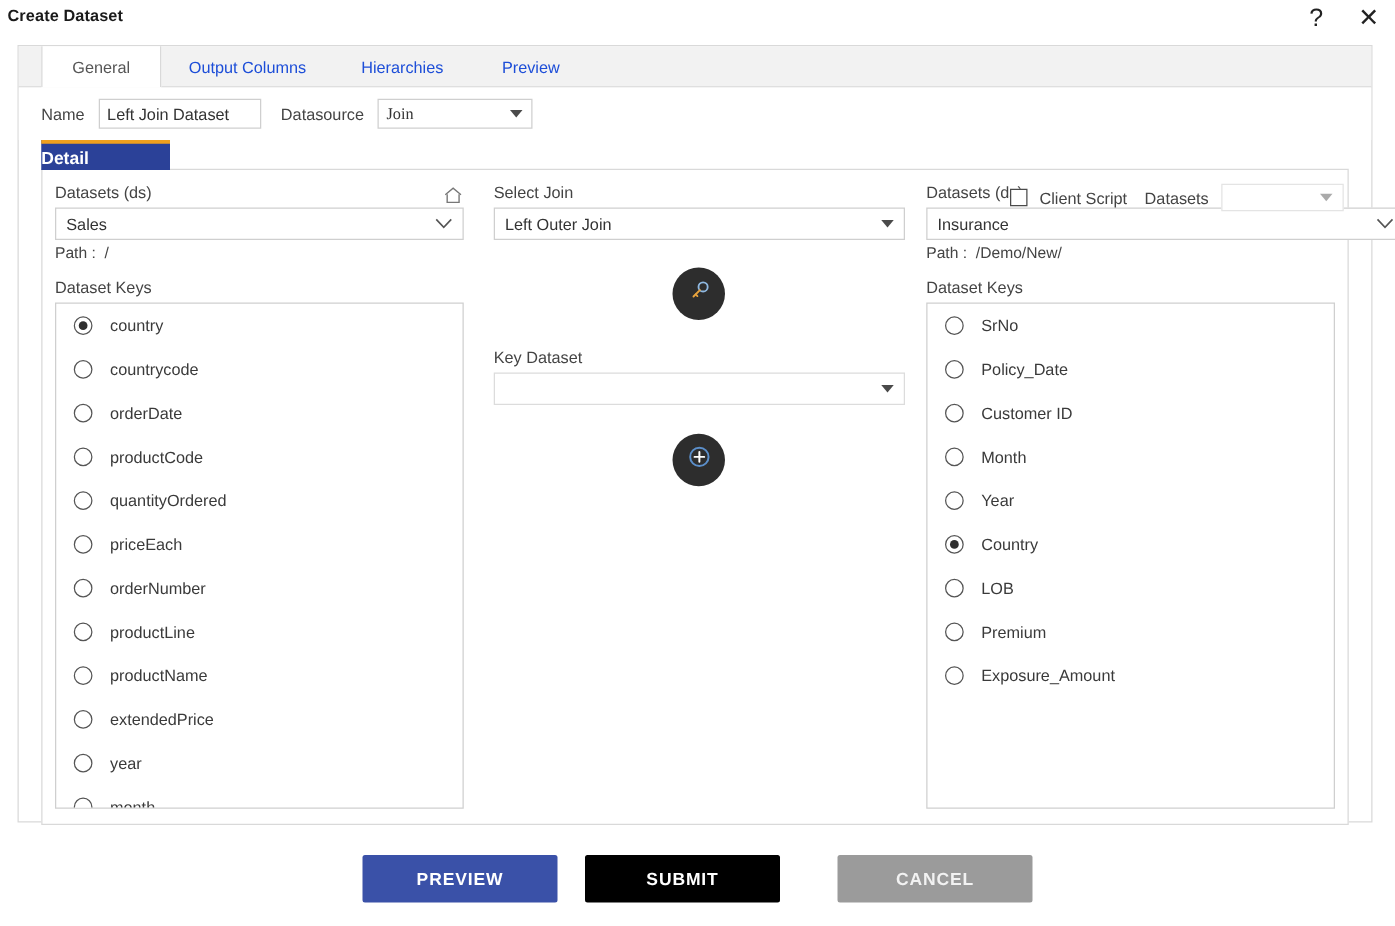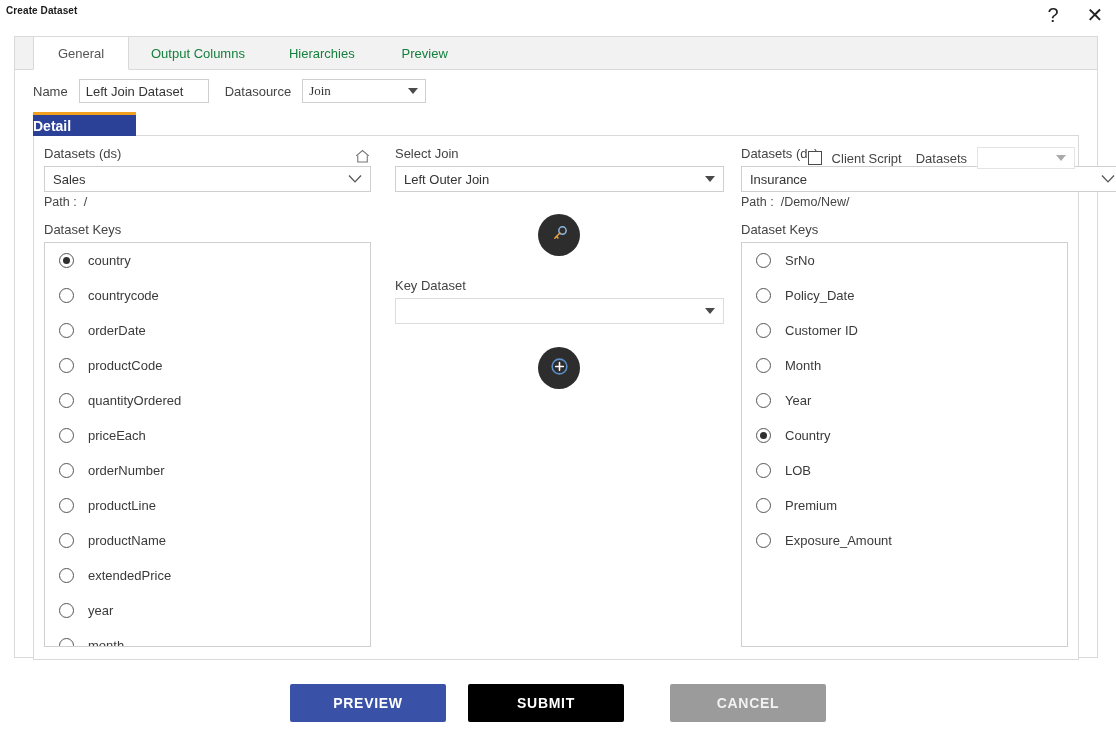--- a/index.html
+++ b/index.html
@@ -13,21 +13,21 @@
     overflow: hidden;
   }
   .page { position: relative; width: 1116px; height: 741px; }
 
   
   .titlebar {
     position: absolute; left: 0; top: 0; width: 1116px; height: 32px;
   }
   .dialog-title {
     position: absolute; left: 6px; top: 5px;
-    font-size: 10px; font-weight: bold; color: #1a1a1a;
+    font-size: 13px; font-weight: bold; color: #1a1a1a;
     letter-spacing: 0.1px;
   }
   .title-actions {
     position: absolute; right: 8px; top: 2px;
     display: flex; align-items: center; gap: 16px;
   }
   .title-btn {
     width: 26px; height: 26px;
     display: flex; align-items: center; justify-content: center;
     color: #222; cursor: pointer; background: transparent; border: none;
@@ -51,21 +51,21 @@
     height: 33px;
     background: #f2f2f2;
     border-bottom: 1px solid #d9d9d9;
     display: flex; align-items: stretch;
     padding-left: 18px;
   }
   .tab {
     position: relative;
     display: flex; align-items: center; justify-content: center;
     padding: 0 22px;
-    font-size: 13px; color: #15803d;
+    font-size: 13px; color: #1d4ed8;
     cursor: pointer;
     background: transparent;
     min-width: 96px;
   }
   .tab.active {
     background: #ffffff;
     color: #555555;
     border-left: 1px solid #d9d9d9;
     border-right: 1px solid #d9d9d9;
     margin-bottom: -1px;

